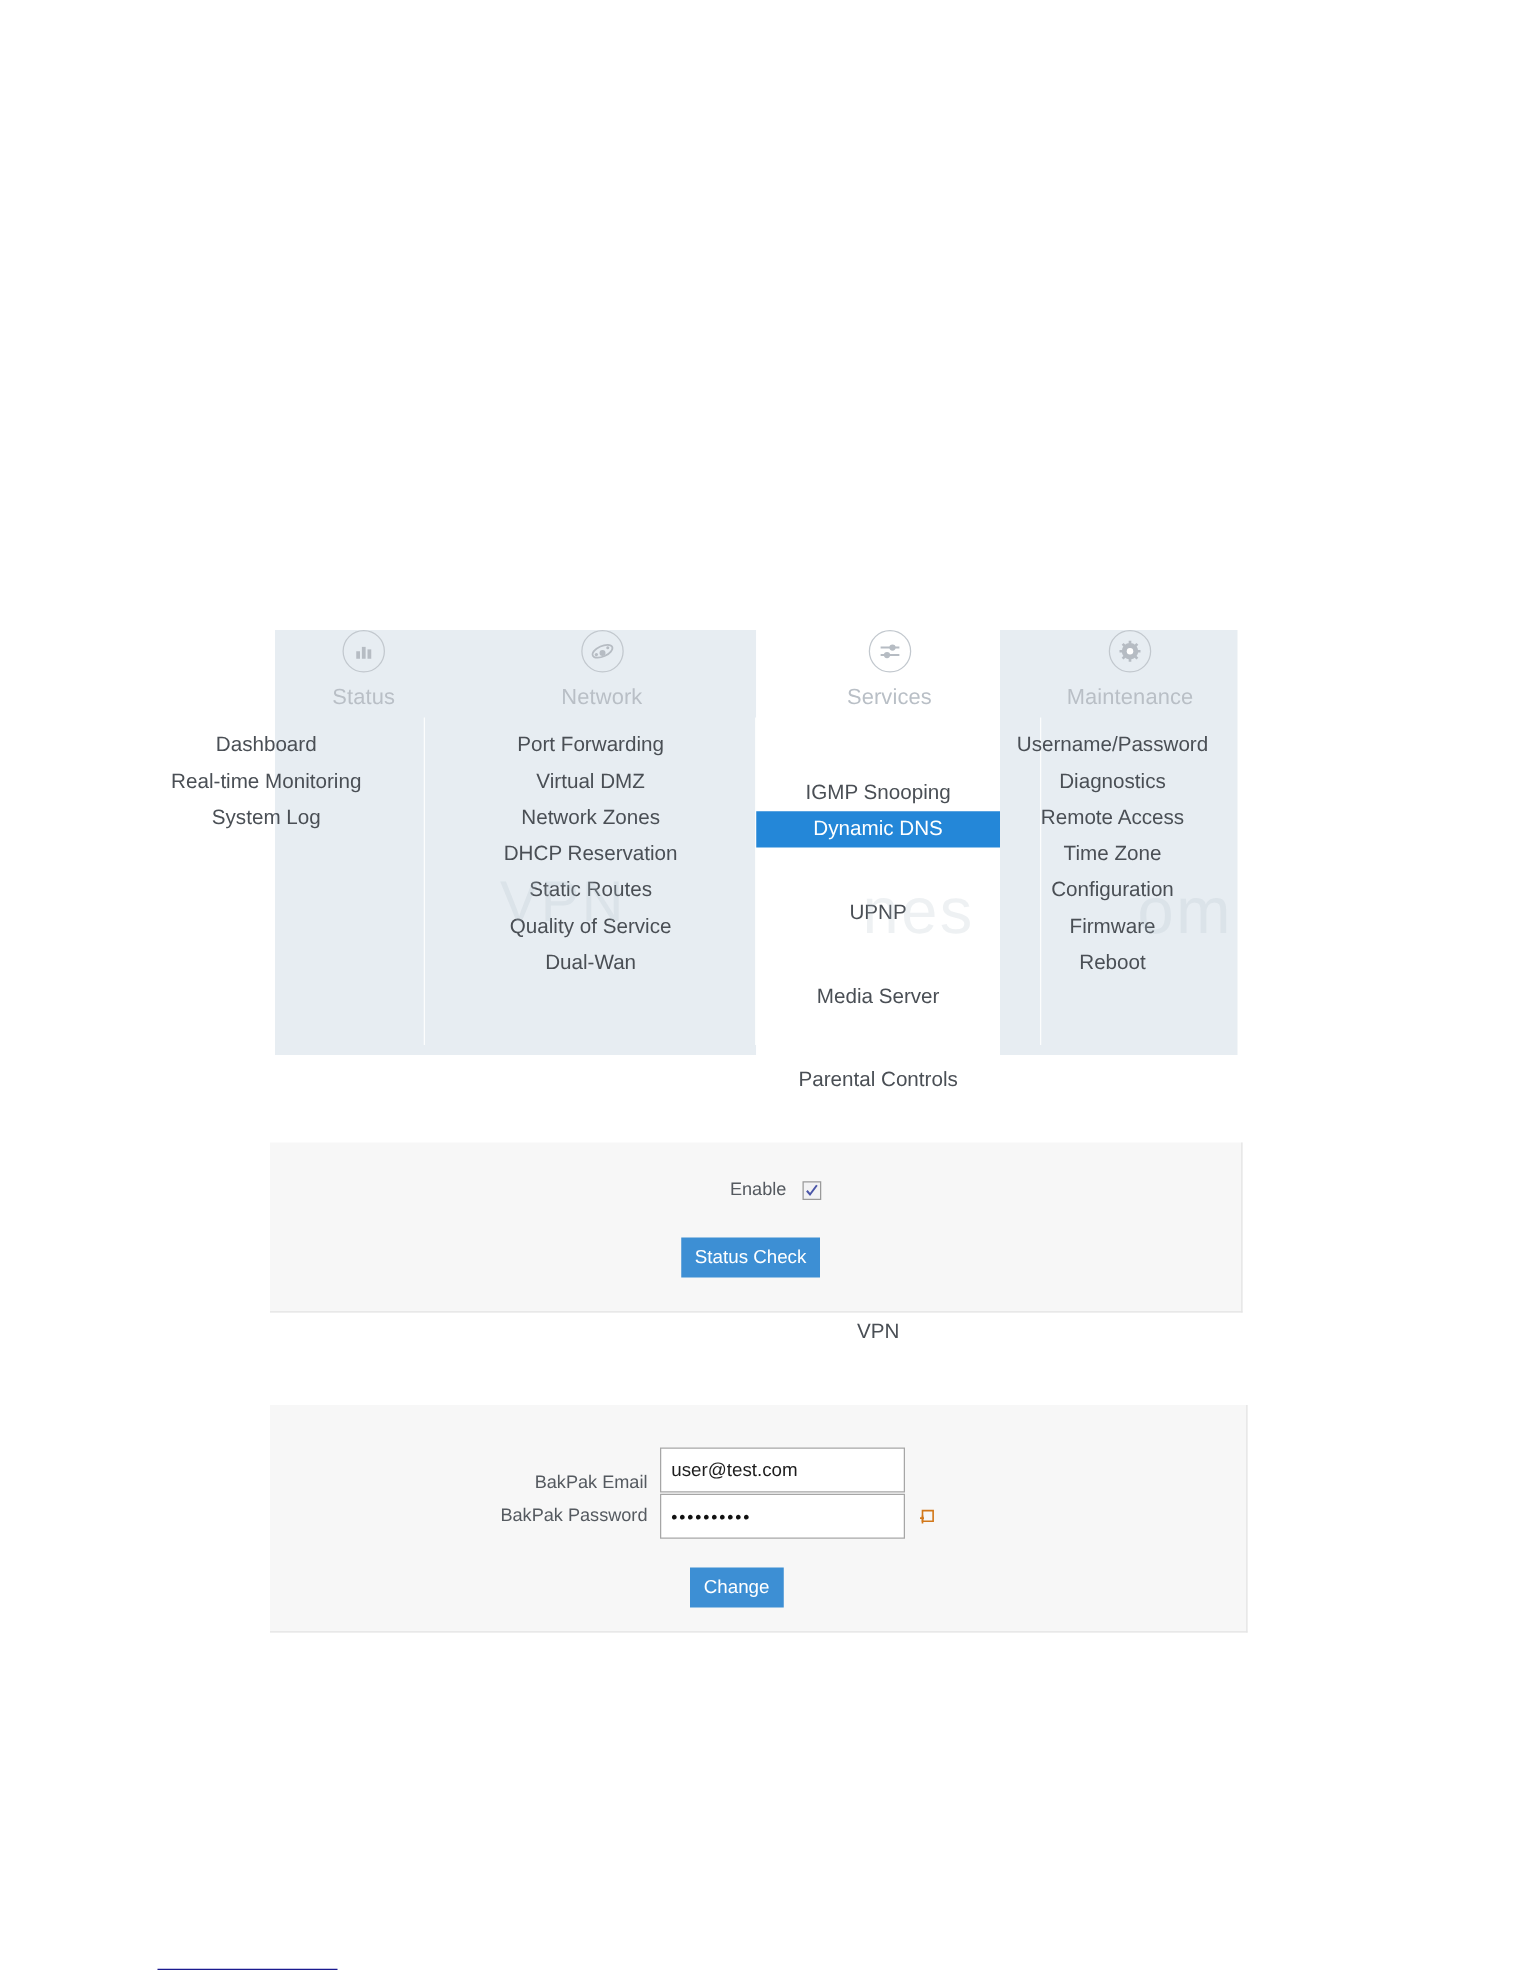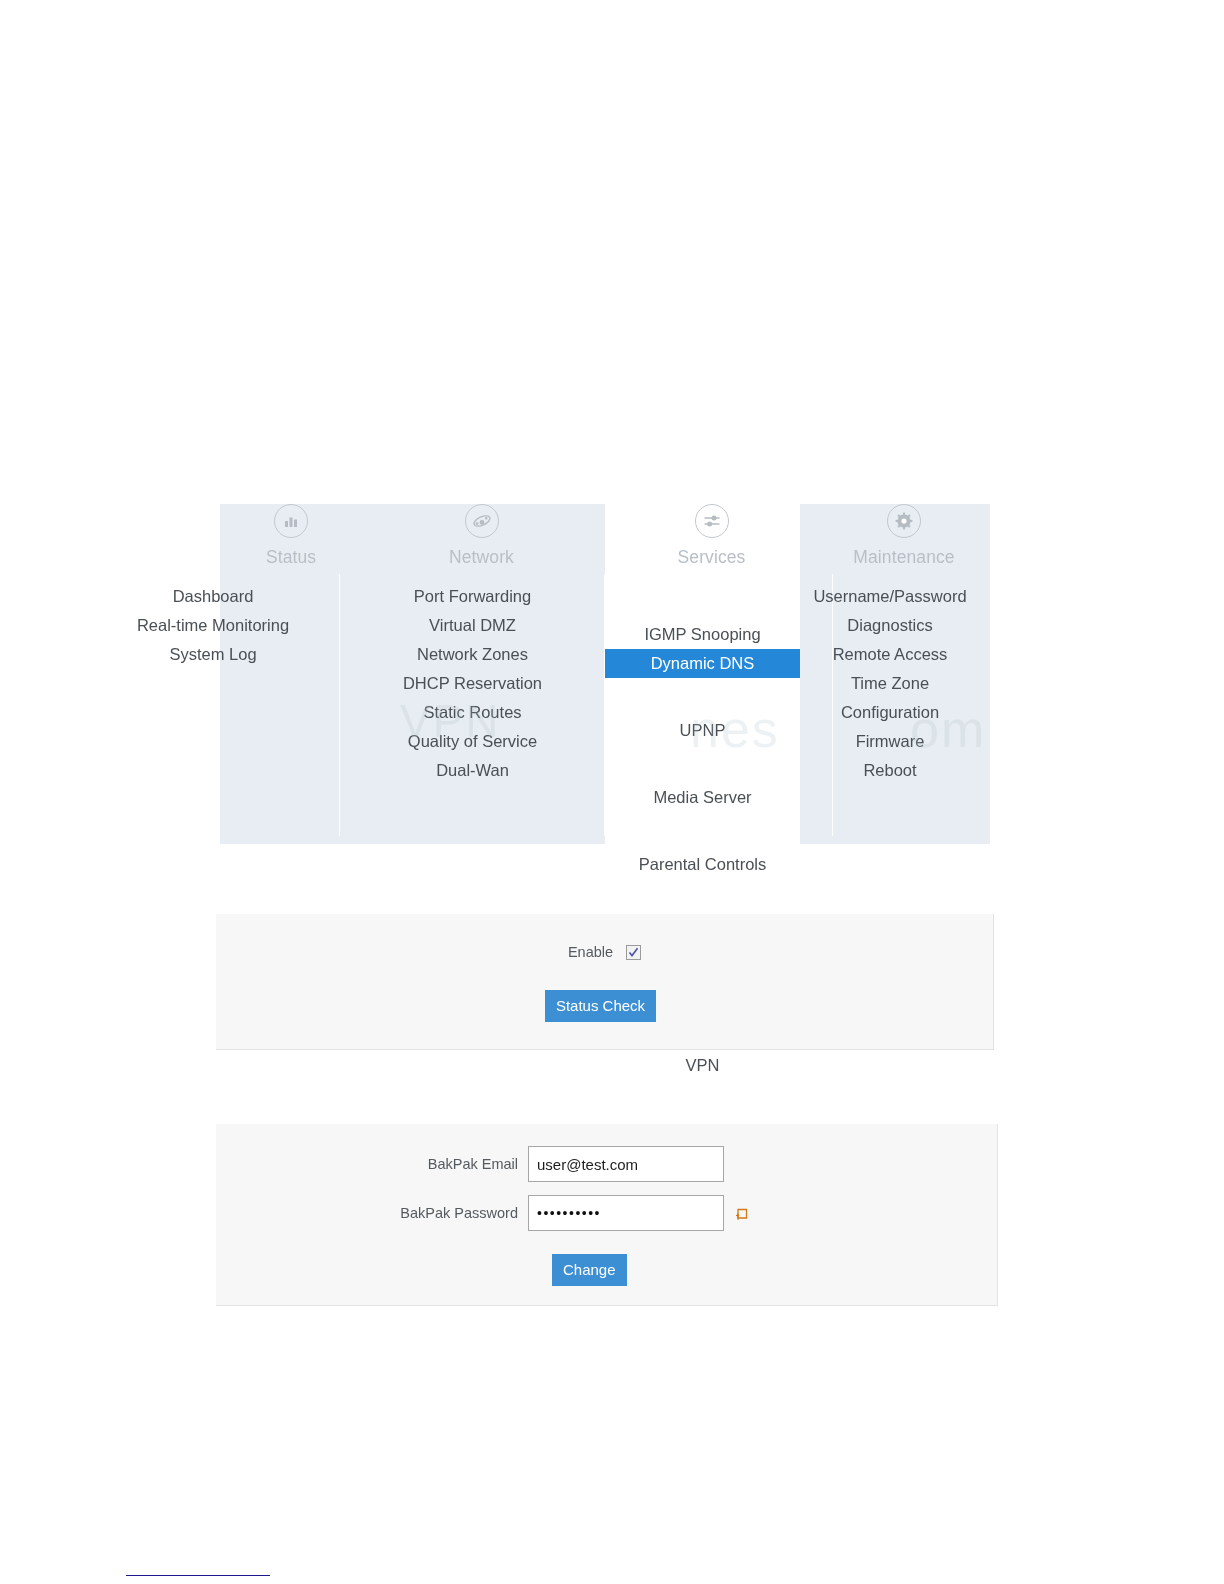--- a/index.html
+++ b/index.html
@@ -141,21 +141,21 @@
     top: 914px;
     width: 778px;
     height: 136px;
     background: #f7f7f7;
     box-sizing: border-box;
     border-right: 1px solid #e3e3e3;
     border-bottom: 1px solid #e3e3e3;
   }
   .enable-row {
     position: absolute;
-    left: 0;
+    left: 16px;
     top: 30px;
     width: 100%;
     display: flex;
     justify-content: center;
     align-items: center;
     gap: 13px;
   }
   .field-label {
     font-size: 14.5px;
     color: #555a60;
@@ -386,21 +386,21 @@
       </svg>
     </span>
   </div>
   <div id="status-check-wrap">
     <button class="btn">Status Check</button>
   </div>
 </div>
 
 <div id="panel-creds">
 
-  <div class="form-row" style="left:132px; top:22px;">
+  <div class="form-row" style="left:132px; top:34px;align-items:flex-end;">
     <span class="field-label">BakPak Email</span>
     <input class="text-input" type="text" value="user@test.com" style="">
   </div>
 
   <div class="form-row" style="left:132px; top:71px;">
     <span class="field-label">BakPak Password</span>
     <span class="text-input">
       <span class="pw-dots">••••••••••</span>
     </span>
     <span class="broken-img-icon">

